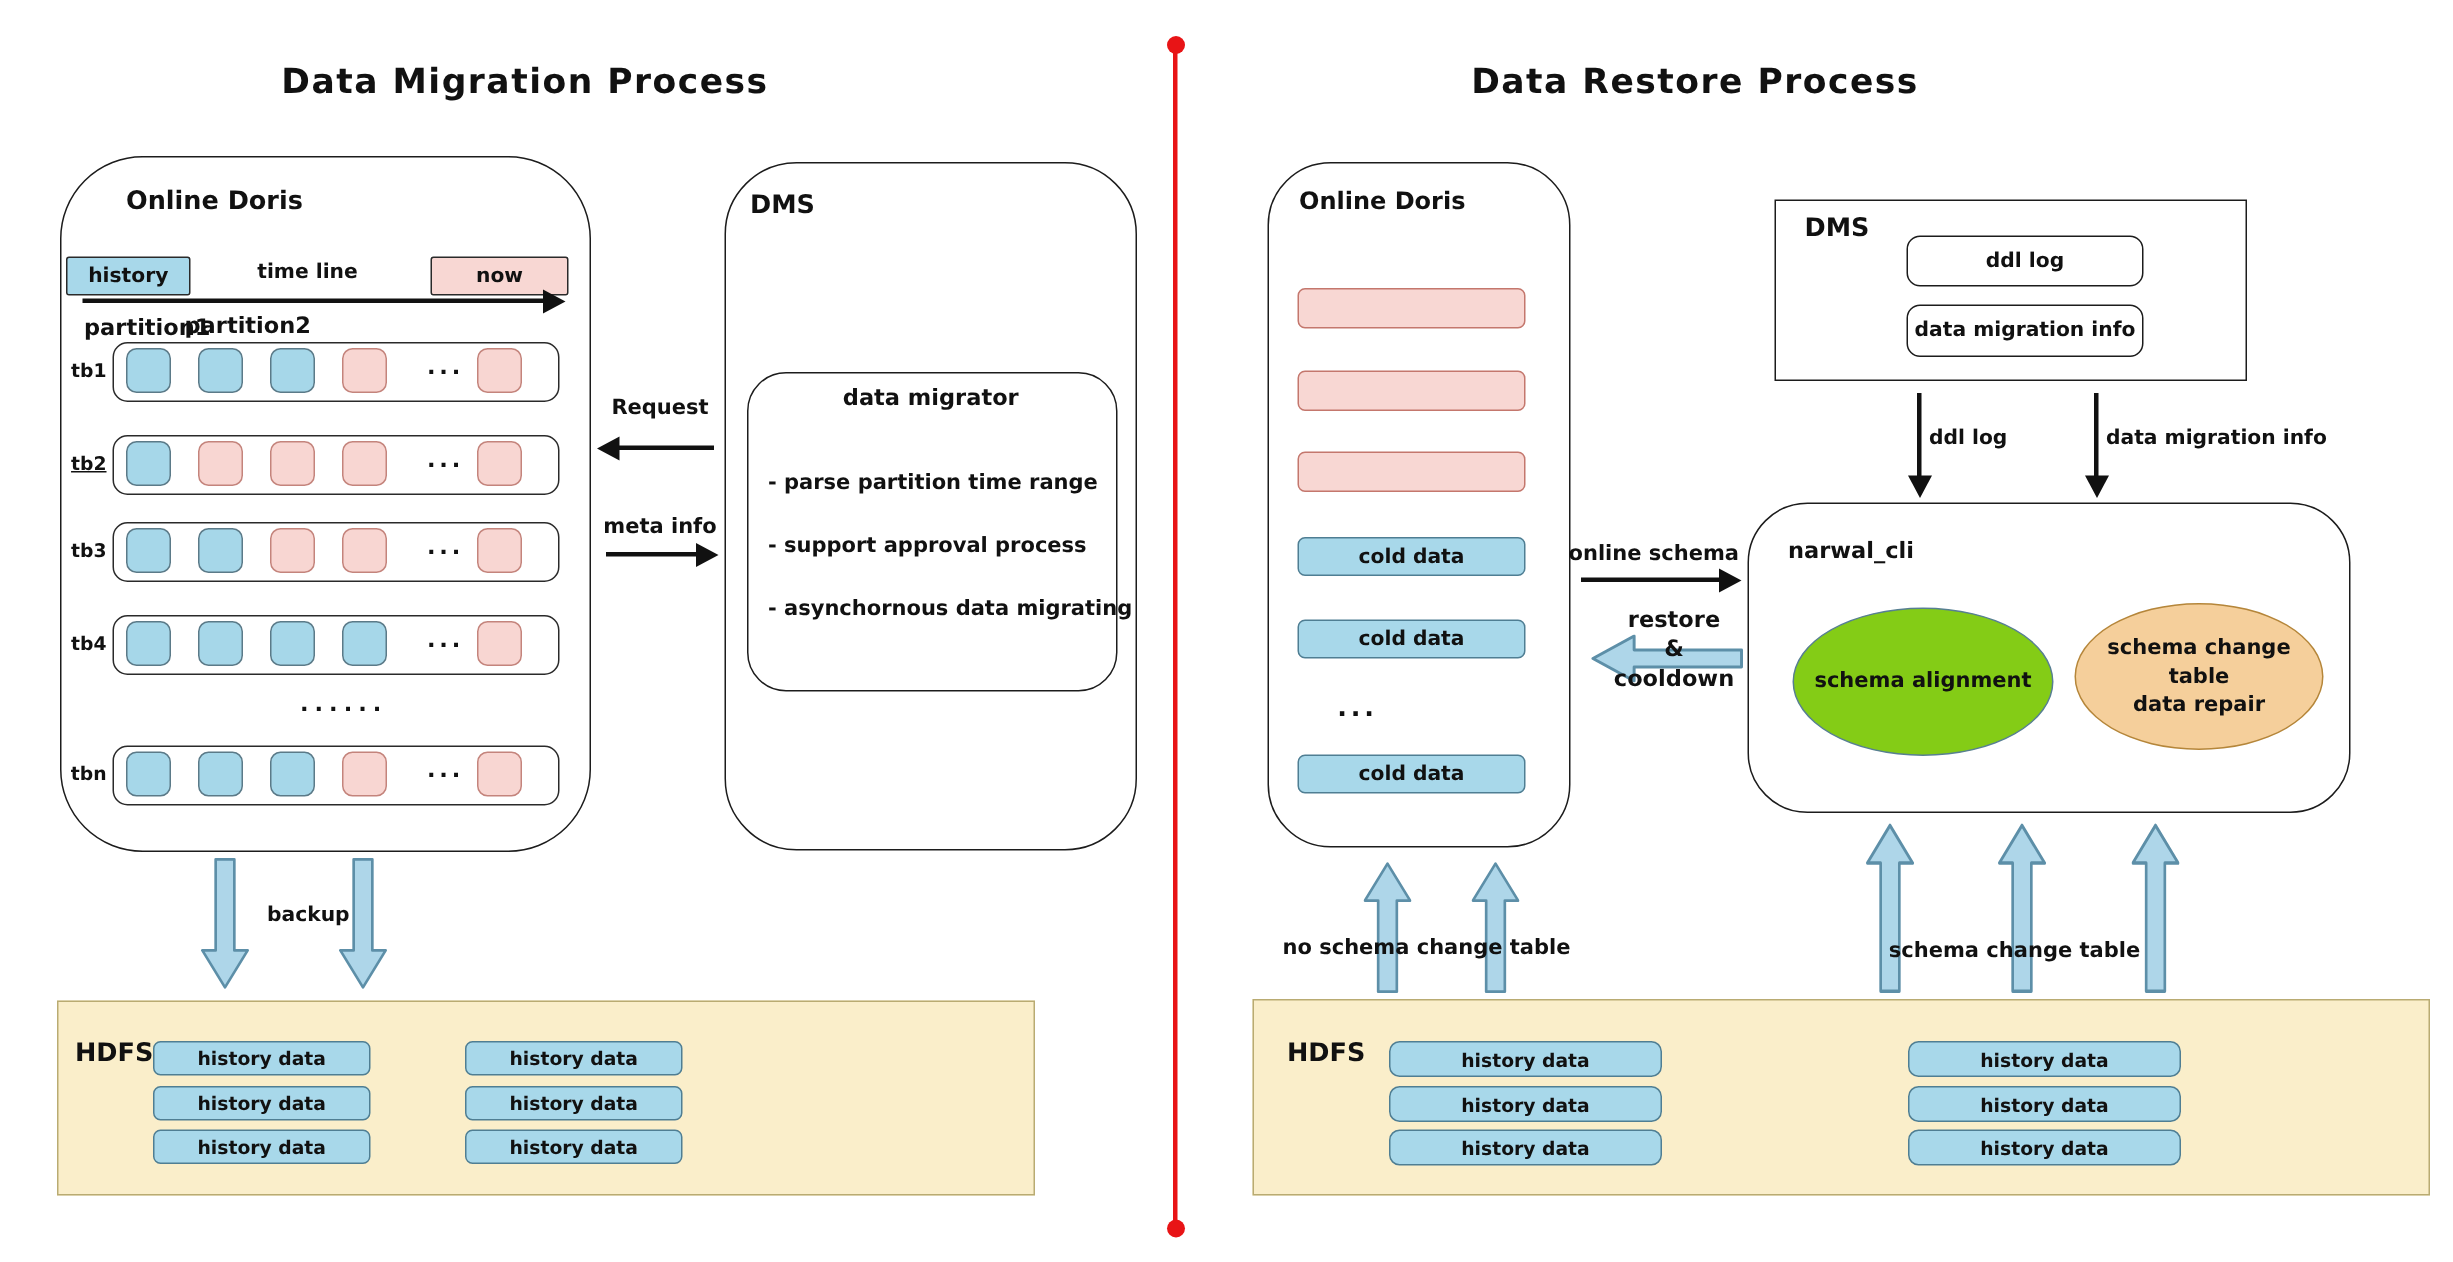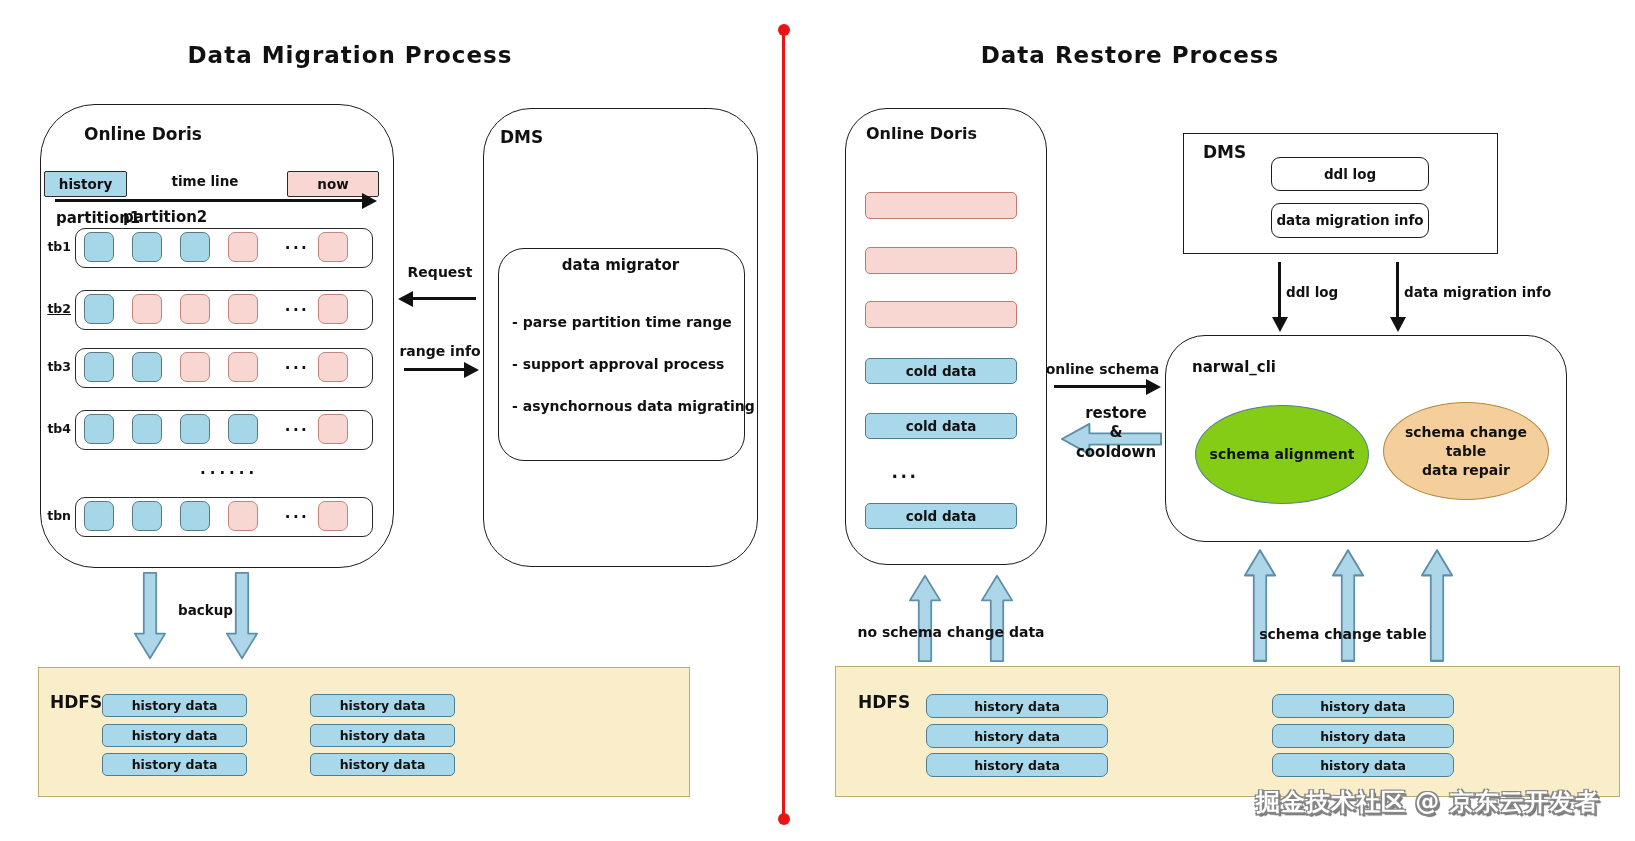--- a/index.html
+++ b/index.html
@@ -106,21 +106,21 @@
     <span class="sq blue" style="left:104px;"></span>
     <span class="sq pink" style="left:152px;"></span>
     <span class="abs dots" style="left:200px;top:6px;width:42px;text-align:center;">...</span>
     <span class="sq pink" style="left:242px;"></span>
   </div>
 
   <div class="abs lbl14 ctr" style="left:398px;top:264px;width:84px;">Request</div>
   <div class="hline" style="left:410px;top:297px;width:66px;"></div>
   <div class="ah-l" style="left:398px;top:290.5px;"></div>
 
-  <div class="abs lbl14 ctr" style="left:398px;top:343px;width:84px;">range info</div>
+  <div class="abs lbl14 ctr" style="left:398px;top:343px;width:84px;">meta info</div>
   <div class="hline" style="left:404px;top:368px;width:64px;"></div>
   <div class="ah-r" style="left:464px;top:361.5px;"></div>
 
   <div class="rbox" style="left:483px;top:108px;width:273px;height:457px;border-radius:48px;"></div>
   <div class="abs lbl17" style="left:500px;top:127px;">DMS</div>
   <div class="rbox" style="left:498px;top:248px;width:245px;height:211px;border-radius:26px;"></div>
   <div class="abs lbl15 ctr" style="left:498px;top:256px;width:245px;">data migrator</div>
   <div class="abs lbl14" style="left:512px;top:314px;">- parse partition time range</div>
   <div class="abs lbl14" style="left:512px;top:356px;">- support approval process</div>
   <div class="abs lbl14" style="left:512px;top:398px;">- asynchornous data migrating</div>
@@ -168,21 +168,21 @@
   <div class="abs lbl15 ctr z2" style="left:1072px;top:404px;width:88px;">restore</div>
   <div class="abs lbl15 ctr z2" style="left:1072px;top:423px;width:88px;">&amp;</div>
   <div class="abs lbl15 ctr z2" style="left:1072px;top:443px;width:88px;">cooldown</div>
 
   <svg class="fat" style="left:909px;top:574px;" width="32" height="88" viewBox="0 0 36 100" preserveAspectRatio="none">
     <path d="M11,99 L11,30 L1,30 L18,2 L35,30 L25,30 L25,99 Z" fill="#aed6e9" stroke="#5d8fa8" stroke-width="2" stroke-linejoin="round"></path>
   </svg>
   <svg class="fat" style="left:981px;top:574px;" width="32" height="88" viewBox="0 0 36 100" preserveAspectRatio="none">
     <path d="M11,99 L11,30 L1,30 L18,2 L35,30 L25,30 L25,99 Z" fill="#aed6e9" stroke="#5d8fa8" stroke-width="2" stroke-linejoin="round"></path>
   </svg>
-  <div class="abs lbl14 ctr z2" style="left:841px;top:624px;width:220px;">no schema change data</div>
+  <div class="abs lbl14 ctr z2" style="left:841px;top:624px;width:220px;">no schema change table</div>
 
   <div class="rbox" style="left:1183px;top:133px;width:313px;height:119px;border-radius:0;"></div>
   <div class="abs lbl17" style="left:1203px;top:142px;">DMS</div>
   <div class="rbox ctr" style="left:1271px;top:157px;width:156px;height:32px;border-radius:9px;border-width:1.5px;line-height:32px;font-size:13.5px;">ddl log</div>
   <div class="rbox ctr" style="left:1271px;top:203px;width:156px;height:33px;border-radius:9px;border-width:1.5px;line-height:33px;font-size:13.5px;">data migration info</div>
 
   <div class="vline" style="left:1278px;top:262px;height:56px;"></div>
   <div class="ah-d" style="left:1271.5px;top:317px;"></div>
   <div class="abs lbl13" style="left:1286px;top:284px;">ddl log</div>
 
@@ -213,15 +213,14 @@
 
   <div class="hdfs" style="left:835px;top:666px;width:783px;height:129px;"></div>
   <div class="abs lbl17" style="left:858px;top:692px;">HDFS</div>
   <div class="bar blue-bar" style="left:926px;top:694px;width:180px;height:22px;border-radius:7px;">history data</div>
   <div class="bar blue-bar" style="left:926px;top:724px;width:180px;height:22px;border-radius:7px;">history data</div>
   <div class="bar blue-bar" style="left:926px;top:753px;width:180px;height:22px;border-radius:7px;">history data</div>
   <div class="bar blue-bar" style="left:1272px;top:694px;width:180px;height:22px;border-radius:7px;">history data</div>
   <div class="bar blue-bar" style="left:1272px;top:724px;width:180px;height:22px;border-radius:7px;">history data</div>
   <div class="bar blue-bar" style="left:1272px;top:753px;width:180px;height:22px;border-radius:7px;">history data</div>
 
-  <div class="watermark">掘金技术社区 @ 京东云开发者</div>
 
 </div>
 
 </body></html>

